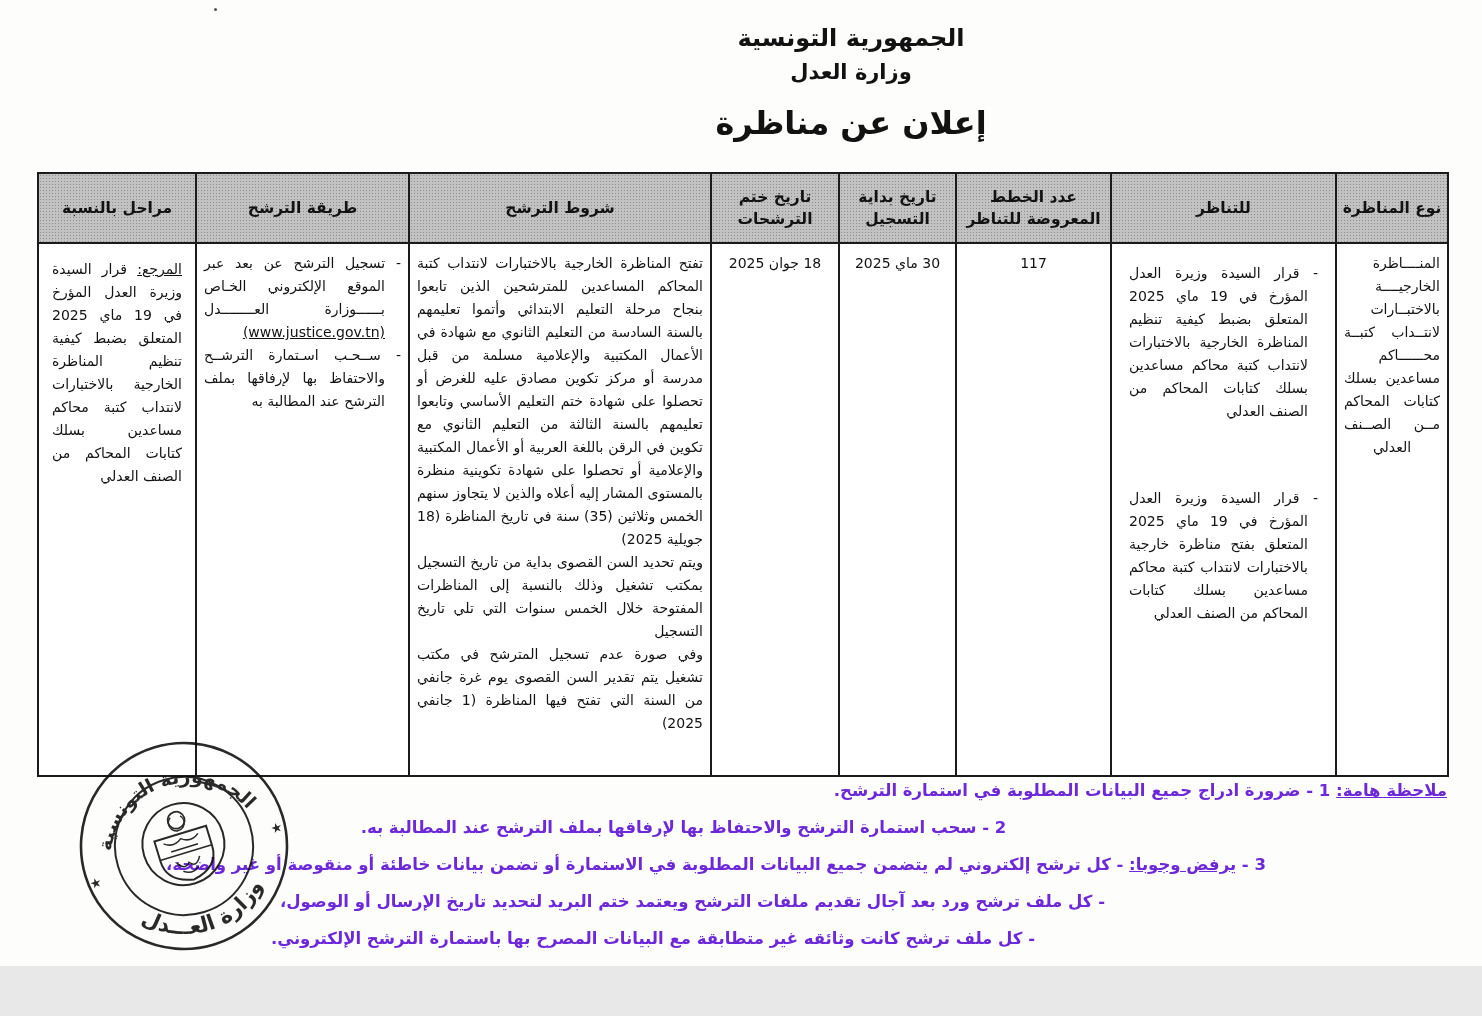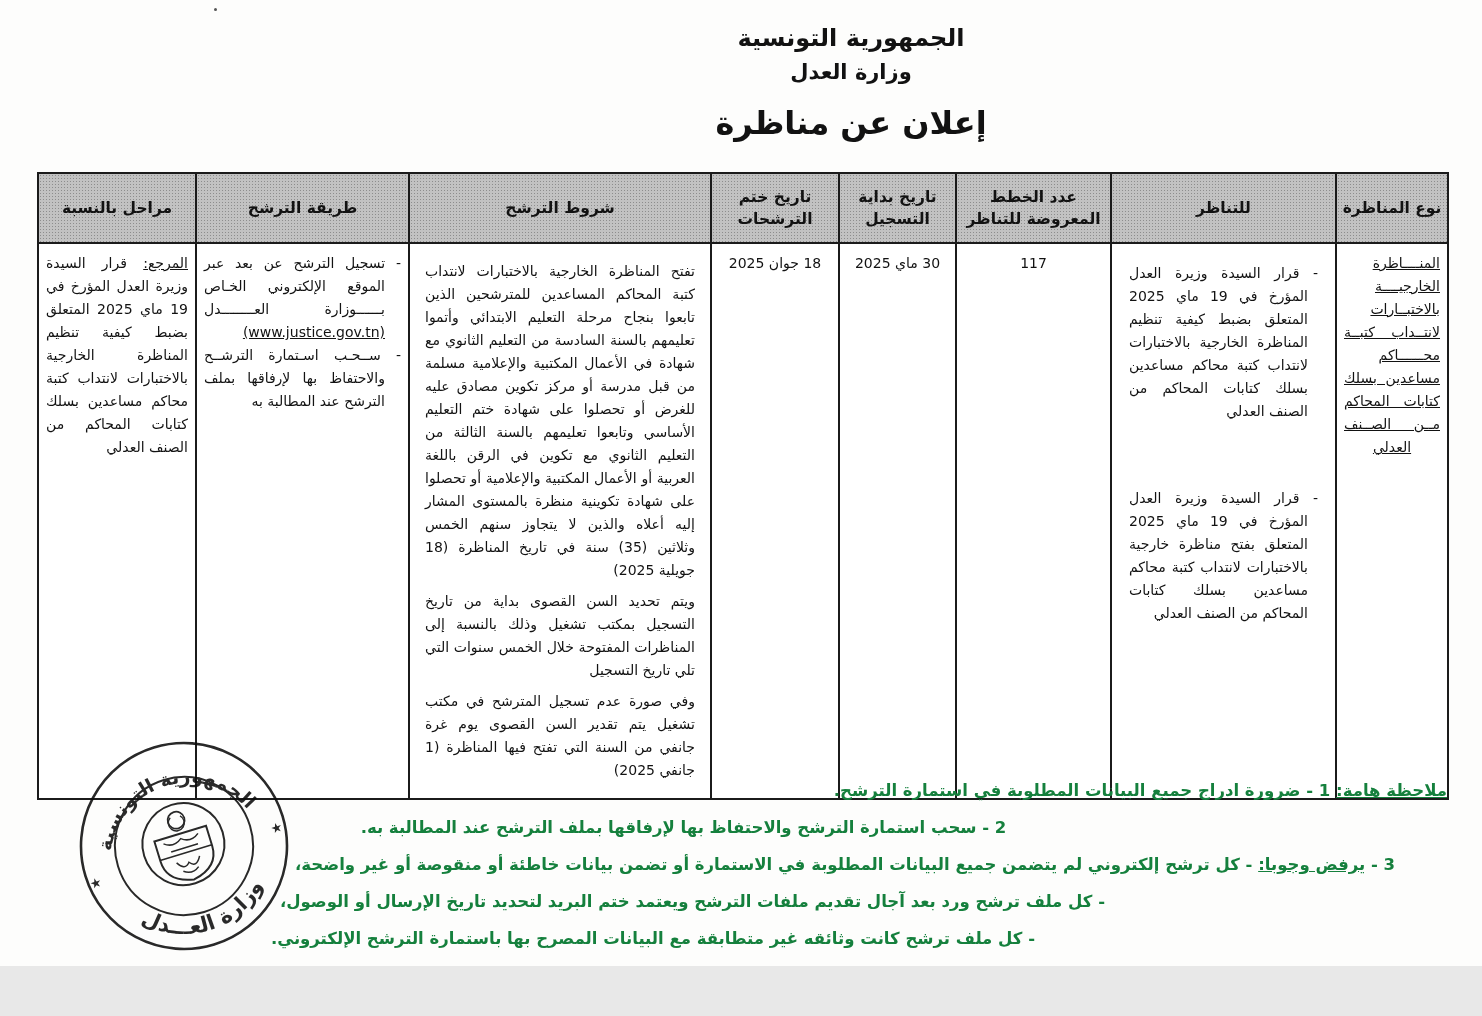--- a/index.html
+++ b/index.html
@@ -21,35 +21,35 @@
   table.announce th,table.announce td{border:2px solid #1b1b1b;}
   table.announce th{
     height:62px;padding:3px 5px;vertical-align:middle;text-align:center;
     font-size:15.5px;font-weight:bold;line-height:22px;
     background-color:#c2c2c2;
     background-image:radial-gradient(circle,#8d8d8d .7px,rgba(0,0,0,0) .8px);
     background-size:3px 3px;
   }
   tr.body-row{height:533px;}
   table.announce td{vertical-align:top;padding:8px 7px;font-size:14px;line-height:23px;background:#fff;}
-  td.cell-type{vertical-align:middle;text-align:justify;text-align-last:center;font-size:13px;line-height:26px;padding:8px 9px;text-decoration:underline;}
+  td.cell-type{vertical-align:middle;text-align:justify;text-align-last:center;font-size:13px;line-height:26px;padding:8px 9px;}
   td.cell-ref p{margin:10px;text-align:justify;padding-right:10px;text-indent:-10px;}
   td.cell-ref p + p{margin-top:64px;}
   td.cell-mid{vertical-align:middle;text-align:center;font-size:16px;}
   td.cell-cond{font-size:13.6px;line-height:23px;}
-  td.cell-cond p{margin:8px;text-align:justify;}
+  td.cell-cond p{margin:0;text-align:justify;}
   td.cell-method p{margin:0;text-align:justify;padding-right:16px;text-indent:-16px;}
-  td.cell-stages p{margin:0;text-align:justify;}
+  td.cell-stages p{margin:6px;text-align:justify;}
   .u{text-decoration:underline;}
   .url{direction:ltr;unicode-bidi:embed;text-decoration:underline;}
   
-  .notes{position:absolute;top:779px;left:37px;width:1410px;direction:rtl;font-weight:bold;font-size:16.5px;color:#15803d;}
+  .notes{position:absolute;top:779px;left:37px;width:1410px;direction:rtl;font-weight:bold;font-size:16.5px;color:#6d28d9;}
   .note{margin:0 0 13px 0;line-height:24px;}
   .note.n2{padding-right:117px;text-align:center;}
-  .note.n3{padding-right:52px;}
+  .note.n3{padding-right:52px;text-align:center;}
   .note.n4{padding-right:342px;}
   .note.n5{padding-right:412px;}
   
   .stamp{position:absolute;left:68px;top:730px;transform:rotate(-17deg);opacity:.88;}
   .stamp text{font-family:"DejaVu Sans",sans-serif;fill:#0c0c0c;}
   
   .dot-artifact{position:absolute;left:214px;top:8px;width:3px;height:3px;background:#555;border-radius:50%;}
 </style>
 </head>
 <body>

